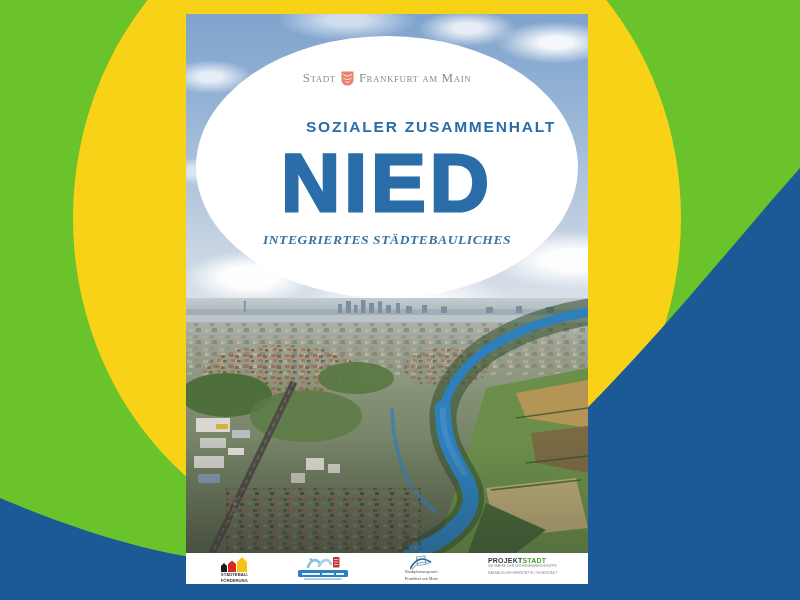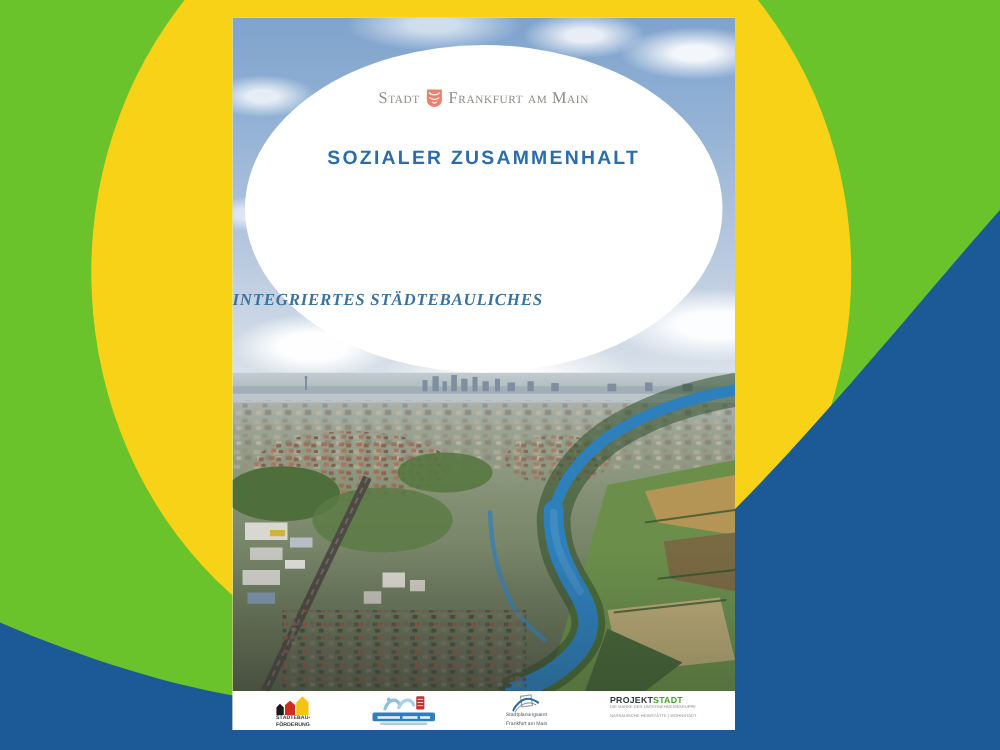--- a/index.html
+++ b/index.html
@@ -1,40 +1,40 @@
 <!DOCTYPE html>
 <html><head>
 <meta charset="utf-8">
 <style>
   html,body{margin:0;padding:0;background:#222;}
   .stage{position:relative;width:800px;height:600px;overflow:hidden;font-family:"Liberation Sans",sans-serif;}
   .bg{position:absolute;left:0;top:0;}
 
   
-  .doc{position:absolute;left:186px;top:14px;width:402px;height:570px;background:#fef9c3;overflow:hidden;}
+  .doc{position:absolute;left:186px;top:14px;width:402px;height:570px;background:#ffffff;overflow:hidden;}
   .sky{position:absolute;left:0;top:0;width:402px;height:286px;
     background:
       radial-gradient(90px 36px at 16% 92%, rgba(255,255,255,.98) 30%, rgba(255,255,255,0) 72%),
       radial-gradient(120px 42px at 96% 86%, rgba(255,255,255,.95) 25%, rgba(255,255,255,0) 70%),
       radial-gradient(85px 30px at 92% 10%, rgba(255,255,255,.9) 20%, rgba(255,255,255,0) 70%),
       radial-gradient(70px 26px at 70% 5%, rgba(250,250,252,.85) 20%, rgba(250,250,252,0) 70%),
       radial-gradient(60px 24px at 6% 22%, rgba(245,248,252,.85) 20%, rgba(245,248,252,0) 70%),
       radial-gradient(55px 20px at 4% 55%, rgba(236,242,250,.75) 25%, rgba(236,242,250,0) 70%),
       radial-gradient(100px 30px at 40% 2%, rgba(240,245,250,.7) 20%, rgba(240,245,250,0) 70%),
       radial-gradient(150px 55px at 55% 102%, rgba(255,255,255,.95) 20%, rgba(255,255,255,0) 70%),
       radial-gradient(70px 24px at 30% 70%, rgba(230,238,248,.5) 25%, rgba(230,238,248,0) 70%),
       linear-gradient(180deg,#7fa3cd 0%,#93b2d5 30%,#b7c8de 65%,#d9e1e9 100%);}
   .blob{position:absolute;left:10px;top:22px;width:382px;height:262px;background:#fff;border-radius:50%;}
   .photo{position:absolute;left:0;top:284px;}
   .citylogo{position:absolute;left:0;top:56px;width:402px;height:16px;display:flex;align-items:center;justify-content:center;gap:5px;
     font-family:"Liberation Serif",serif;font-variant:small-caps;letter-spacing:.5px;font-size:13px;color:#8d8d86;}
-  .kicker{position:absolute;left:0;top:104px;width:402px;text-align:center;font-weight:bold;font-size:15.5px;letter-spacing:1.8px;color:#2a6da8;}
+  .kicker{position:absolute;left:0;top:104px;width:402px;text-align:center;font-weight:bold;font-size:15.5px;letter-spacing:1.8px;color:#2a6da8;padding-left:44px;}
   .nied{position:absolute;left:0;top:129px;width:402px;text-align:center;font-weight:bold;font-size:82px;line-height:80px;
     letter-spacing:4px;color:#2a6da8;-webkit-text-stroke:3px #2a6da8;}
-  .subtitle{position:absolute;left:0;top:217px;width:402px;font-family:"Liberation Serif",serif;
+  .subtitle{position:absolute;left:0;top:217px;width:402px;text-align:center;font-family:"Liberation Serif",serif;
     font-style:italic;font-weight:bold;font-size:13.5px;line-height:17px;letter-spacing:.6px;color:#3a739f;}
 
   
   .footerbar{position:absolute;left:0;top:539px;width:402px;height:31px;background:#fff;}
   .logo{position:absolute;display:flex;flex-direction:column;align-items:center;}
   .tiny{display:inline-block;transform-origin:center top;white-space:nowrap;}
   .l1{left:26px;top:3px;width:44px;}
   .l1 .tiny{font-size:6px;font-weight:bold;color:#3a3a3a;transform:scale(.7);line-height:6px;}
   .l2{left:108px;top:3px;width:58px;}
   .banner{margin-top:1px;width:50px;height:7px;border-radius:1.5px;background:#2e7ec0;display:flex;align-items:center;justify-content:center;gap:2px;}
@@ -173,20 +173,21 @@
     <div class="citylogo">
       <span>Stadt</span>
       <svg width="13" height="15" viewBox="0 0 13 15">
         <path d="M0.5,0.5 H12.5 V9 C12.5,12.5 9.5,14.5 6.5,14.5 C3.5,14.5 0.5,12.5 0.5,9 Z" fill="#e8826f"></path>
         <path d="M2,3 C4,5.5 9,5.5 11,3 M2.5,7 C5,9 8,9 10.5,7 M4.5,10.5 C5.8,11.8 7.2,11.8 8.5,10.5" stroke="#ffffff" stroke-width="1" fill="none" opacity=".85"></path>
       </svg>
       <span>Frankfurt am Main</span>
     </div>
 
     <div class="kicker">SOZIALER ZUSAMMENHALT</div>
+    <div class="nied">NIED</div>
     <div class="subtitle">
       <div>INTEGRIERTES STÄDTEBAULICHES</div>
     </div>
 
     <div class="footerbar">
 
       <div class="logo l1">
         <svg width="26" height="16" viewBox="0 0 26 16">
           <polygon points="0,16 0,10 3,7 6,10 6,16" fill="#1a1a1a"></polygon>
           <polygon points="7,16 7,8 11,4.5 15,8 15,16" fill="#d02c24"></polygon>

